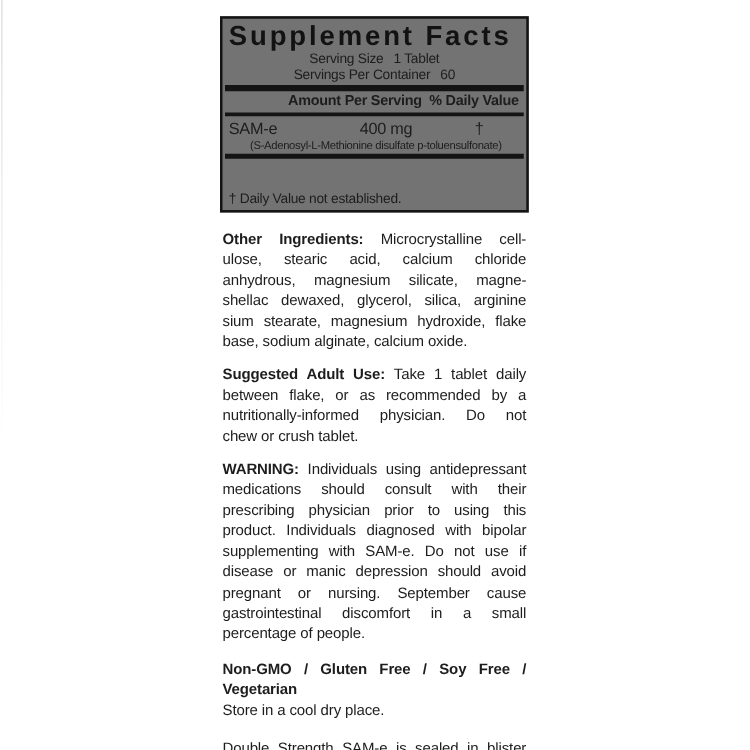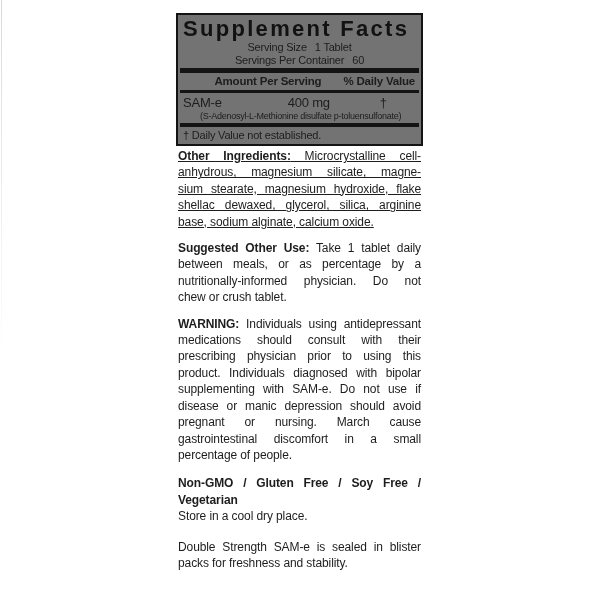--- a/index.html
+++ b/index.html
@@ -46,21 +46,21 @@
     text-align: center;
   }
   .serving-line .val { margin-left: 8px; }
   .bar { background: #141414; margin: 0 -3px; }
   .bar-thick  { height: 5px; margin-top: 2px; }
   .bar-med    { height: 3px; }
   .bar-thick2 { height: 4px; }
   .col-header {
     display: flex;
     justify-content: flex-end;
-    gap: 22px;
+    gap: 6px;
     font-weight: bold;
     font-size: 11.5px;
     line-height: 11px;
     letter-spacing: -0.2px;
     padding: 3px 1px 3px 0;
     white-space: nowrap;
   }
   .nutrient-row {
     display: flex;
     font-size: 13px;
@@ -78,26 +78,27 @@
     margin: 2px 0 2px 0;
     white-space: nowrap;
     padding-left: 17px;
   }
   .footnote {
     font-size: 11px;
     line-height: 11px;
     letter-spacing: -0.2px;
     padding: 3px 0 1px 0;
     white-space: nowrap;
+    margin-top: 24px;
   }
 
   
   .paragraphs { width: 243px; padding-left: 2px; }
   .para { margin-top: 10px; }
-  .para[data-para="other-ingredients"] { margin-top: 2px; text-decoration: underline; }
+  .para[data-para="other-ingredients"] { margin-top: 13px; }
   .para[data-para="non-gmo"]           { margin-top: 12px; }
   .para[data-para="storage"]           { margin-top: 0; }
   .para[data-para="double-strength"]   { margin-top: 14px; }
   .line {
     font-size: 12px;
     line-height: 16.4px;
     letter-spacing: -0.1px;
     text-align: justify;
     text-align-last: justify;
     white-space: normal;
@@ -140,39 +141,40 @@
     <div class="n-sub">(S-Adenosyl-L-Methionine disulfate p-toluensulfonate)</div>
 
     <div class="bar bar-thick2"></div>
 
     <div class="footnote">† Daily Value not established.</div>
   </section>
 
   <div id="paragraphs" class="paragraphs">
       <div class="para" data-para="other-ingredients">
         <div class="line"><b>Other Ingredients:</b> Microcrystalline cell-</div>
+        <div class="line">ulose, stearic acid, calcium chloride</div>
         <div class="line">anhydrous, magnesium silicate, magne-</div>
+        <div class="line">shellac dewaxed, glycerol, silica, arginine</div>
         <div class="line">sium stearate, magnesium hydroxide, flake</div>
-        <div class="line">shellac dewaxed, glycerol, silica, arginine</div>
         <div class="line last">base, sodium alginate, calcium oxide.</div>
       </div>
       <div class="para" data-para="suggested-use">
-        <div class="line"><b>Suggested Other Use:</b> Take 1 tablet daily</div>
-        <div class="line">between meals, or as percentage by a</div>
+        <div class="line"><b>Suggested Adult Use:</b> Take 1 tablet daily</div>
+        <div class="line">between flake, or as recommended by a</div>
         <div class="line">nutritionally-informed physician. Do not</div>
         <div class="line last">chew or crush tablet.</div>
       </div>
       <div class="para" data-para="warning">
         <div class="line"><b>WARNING:</b> Individuals using antidepressant</div>
         <div class="line">medications should consult with their</div>
         <div class="line">prescribing physician prior to using this</div>
         <div class="line">product. Individuals diagnosed with bipolar</div>
         <div class="line">supplementing with SAM-e. Do not use if</div>
         <div class="line">disease or manic depression should avoid</div>
-        <div class="line">pregnant or nursing. March cause</div>
+        <div class="line">pregnant or nursing. September cause</div>
         <div class="line">gastrointestinal discomfort in a small</div>
         <div class="line last">percentage of people.</div>
       </div>
       <div class="para bold" data-para="non-gmo">
         <div class="line">Non-GMO / Gluten Free / Soy Free /</div>
         <div class="line last">Vegetarian</div>
       </div>
       <div class="para" data-para="storage">
         <div class="line last">Store in a cool dry place.</div>
       </div>

